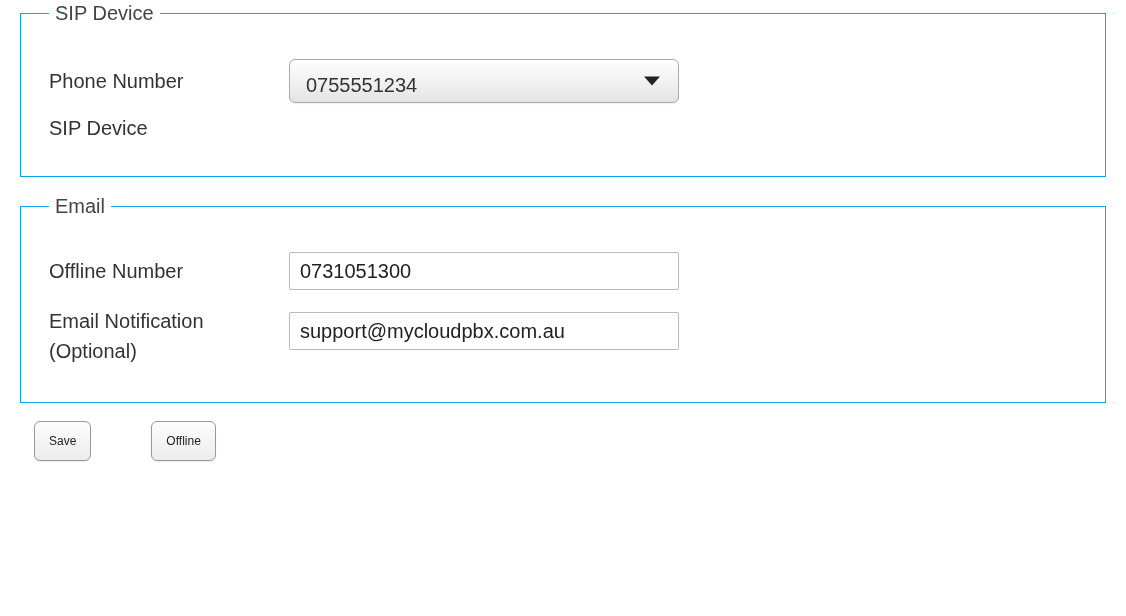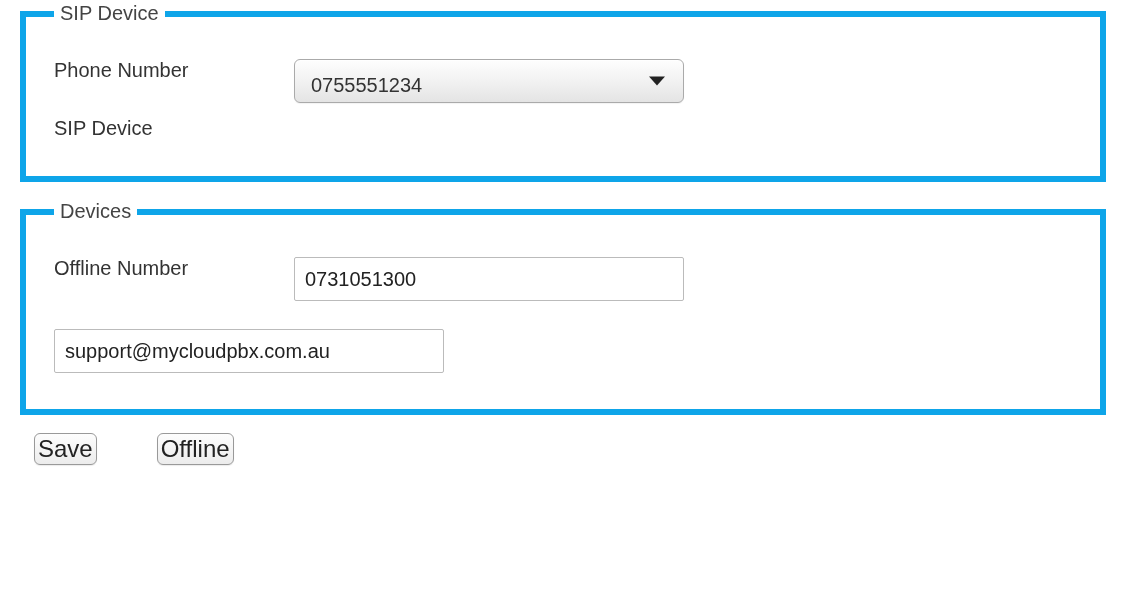--- a/index.html
+++ b/index.html
@@ -10,33 +10,33 @@
     padding: 0;
     font-family: "Segoe UI", Tahoma, Geneva, Verdana, sans-serif;
     font-size: 20px;
     color: #333;
     background: #fff;
   }
   .page {
     padding: 2px 20px 20px 20px;
   }
   fieldset {
-    border: 6px solid #0ea5e9;
+    border: 1px solid #0ea5e9;
     margin: 0 0 18px 0;
     padding: 20px 28px 22px 28px;
     position: relative;
   }
   legend {
     padding: 0 6px;
     color: #444;
     font-size: 20px;
   }
   .form-row {
     display: flex;
-    align-items: flex-start;
+    align-items: center;
     margin: 14px 0;
   }
   .form-row .label {
     width: 240px;
     flex: 0 0 240px;
     color: #333;
     font-size: 20px;
   }
   .sel {
     position: relative;
@@ -59,43 +59,43 @@
     top: 50%;
     transform: translateY(-50%);
     width: 0;
     height: 0;
     border-left: 8px solid transparent;
     border-right: 8px solid transparent;
     border-top: 9px solid #222;
   }
   .text-input {
     width: 390px;
-    height: 44px;
+    height: 38px;
     border: 1px solid #bbb;
     border-radius: 2px;
     padding: 0 10px;
     font-size: 20px;
     color: #222;
     background: #fff;
   }
   .button-bar {
     display: flex;
     gap: 60px;
     margin: 10px 0 0 14px;
   }
   .btn {
     display: inline-flex;
     align-items: center;
     justify-content: center;
-    height: 32px;
-    padding: 0 3px;
+    height: 40px;
+    padding: 0 14px;
     border: 1px solid #999;
     border-radius: 6px;
     background: linear-gradient(to bottom, #fdfdfd, #ececec);
-    font-size: 24px;
+    font-size: 12px;
     color: #222;
     cursor: pointer;
     box-shadow: 0 1px 1px rgba(0,0,0,0.08);
   }
   .form-row.align-top {
     align-items: flex-start;
   }
   .form-row.align-top .label {
     padding-top: 2px;
   }
@@ -118,30 +118,31 @@
         <span class="caret"></span>
       </div>
     </div>
 
     <div class="form-row">
       <div class="label">SIP Device</div>
     </div>
   </fieldset>
 
   <fieldset>
-    <legend>Devices</legend>
+    <legend>Email</legend>
 
 
     <div class="form-row">
       <div class="label">Offline Number</div>
       <input type="text" class="text-input" value="0731051300" style="">
     </div>
 
     <div class="form-row align-top">
-      <input type="text" class="text-input" style="margin-top: 14px;" value="support@mycloudpbx.com.au">
+      <div class="label multiline-label">Email Notification (Optional)</div>
+      <input type="text" class="text-input" style="margin-top: 8px;" value="support@mycloudpbx.com.au">
     </div>
   </fieldset>
 
   <div class="button-bar">
     <div class="btn">Save</div>
     <div class="btn">Offline</div>
   </div>
 
 </div>
 

